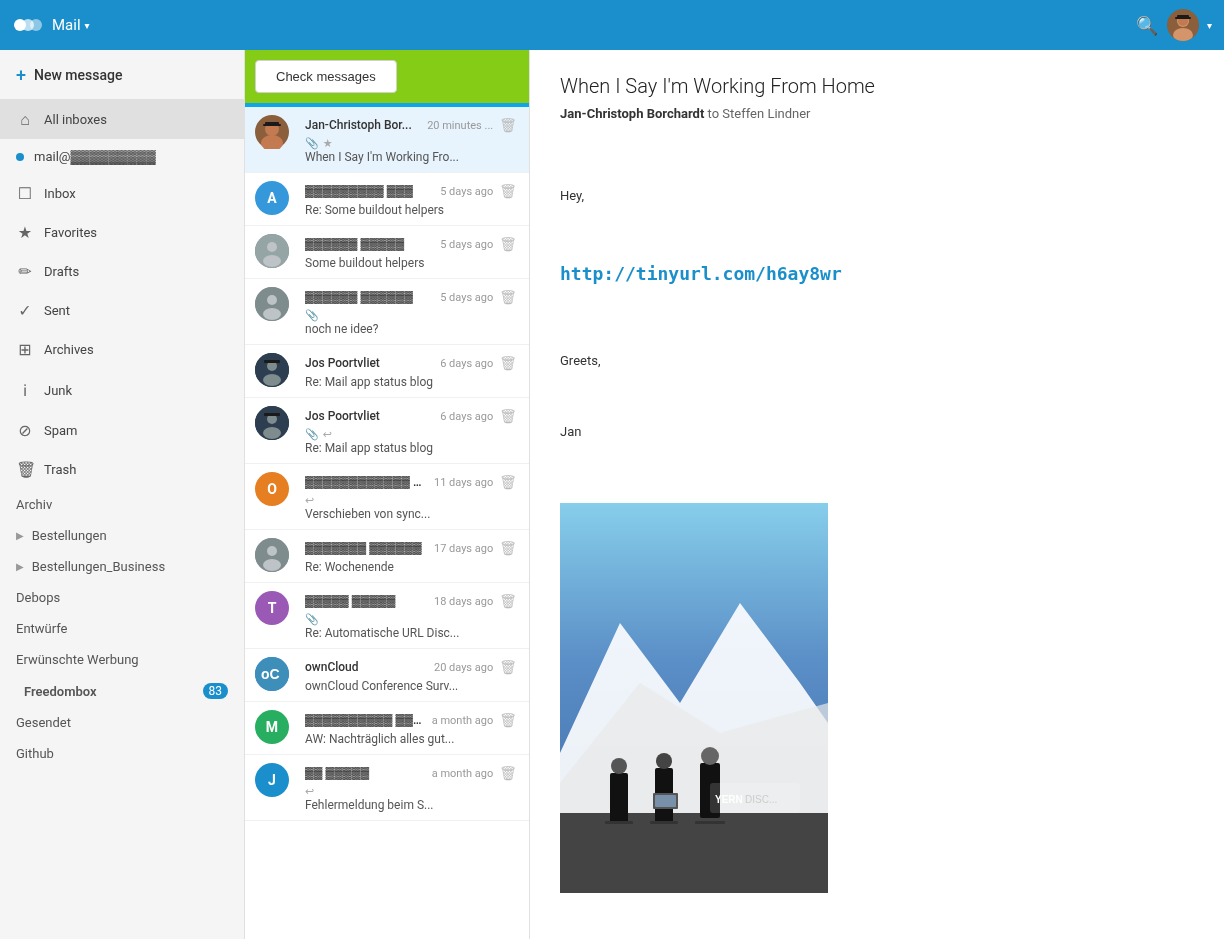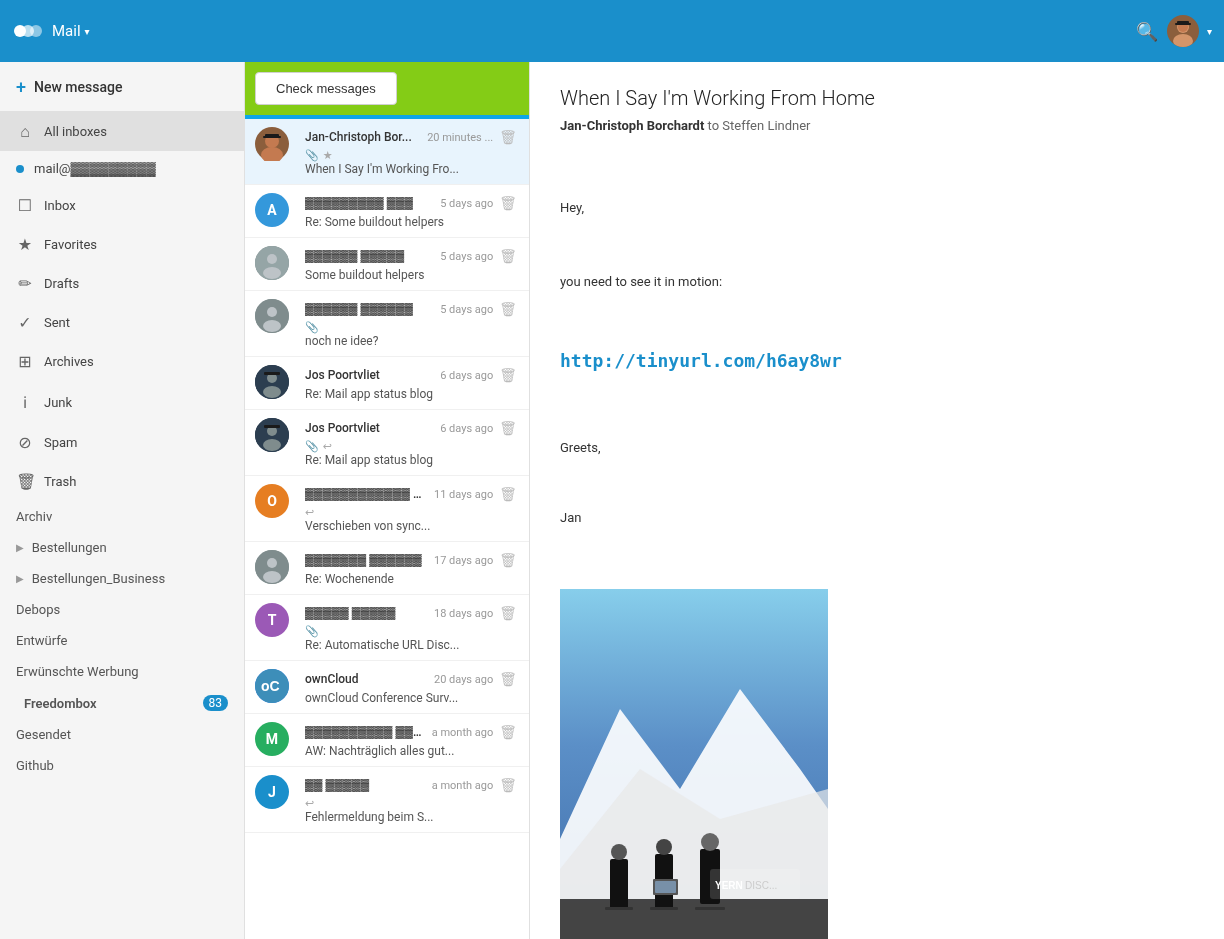--- a/index.html
+++ b/index.html
@@ -1,21 +1,21 @@
 <!DOCTYPE html>
 <html><head>
   <meta charset="utf-8">
   <style>
     * { box-sizing: border-box; margin: 0; padding: 0; }
     body { font-family: -apple-system, BlinkMacSystemFont, 'Segoe UI', Roboto, sans-serif; font-size: 13px; background: #fff; }
 
     
     .topbar {
       background: #1a8fcb;
-      height: 62px;
+      height: 50px;
       display: flex;
       align-items: center;
       padding: 0 12px;
       color: white;
       gap: 8px;
     }
     .topbar-logo {
       display: flex;
       align-items: center;
       gap: 6px;
@@ -569,21 +569,20 @@
   <div class="email-view">
     <h1 class="email-title">When I Say I'm Working From Home</h1>
     <div class="email-meta">
       <strong>Jan-Christoph Borchardt</strong>
       <span> to </span>
       <span>Steffen Lindner</span>
     </div>
 
     <div class="email-body">
       <p style="margin-bottom:8px;">Hey,</p>
-      <p style="margin-bottom:8px;">you need to see it in motion:</p>
       <a class="email-link" href="#" style="display:block;margin-bottom:16px;font-family:monospace;font-weight:bold;">http://tinyurl.com/h6ay8wr</a>
       <p style="margin-bottom:4px;">Greets,</p>
       <p>Jan</p>
     </div>
 
     <div class="email-image-container">
       <div class="email-image">
 
         <div class="email-image-label" style="font-size:14px;font-weight:bold;color:white;text-shadow:1px 1px 3px rgba(0,0,0,0.7);padding:12px;">LIVE FROM THE OFFICE</div>
 

